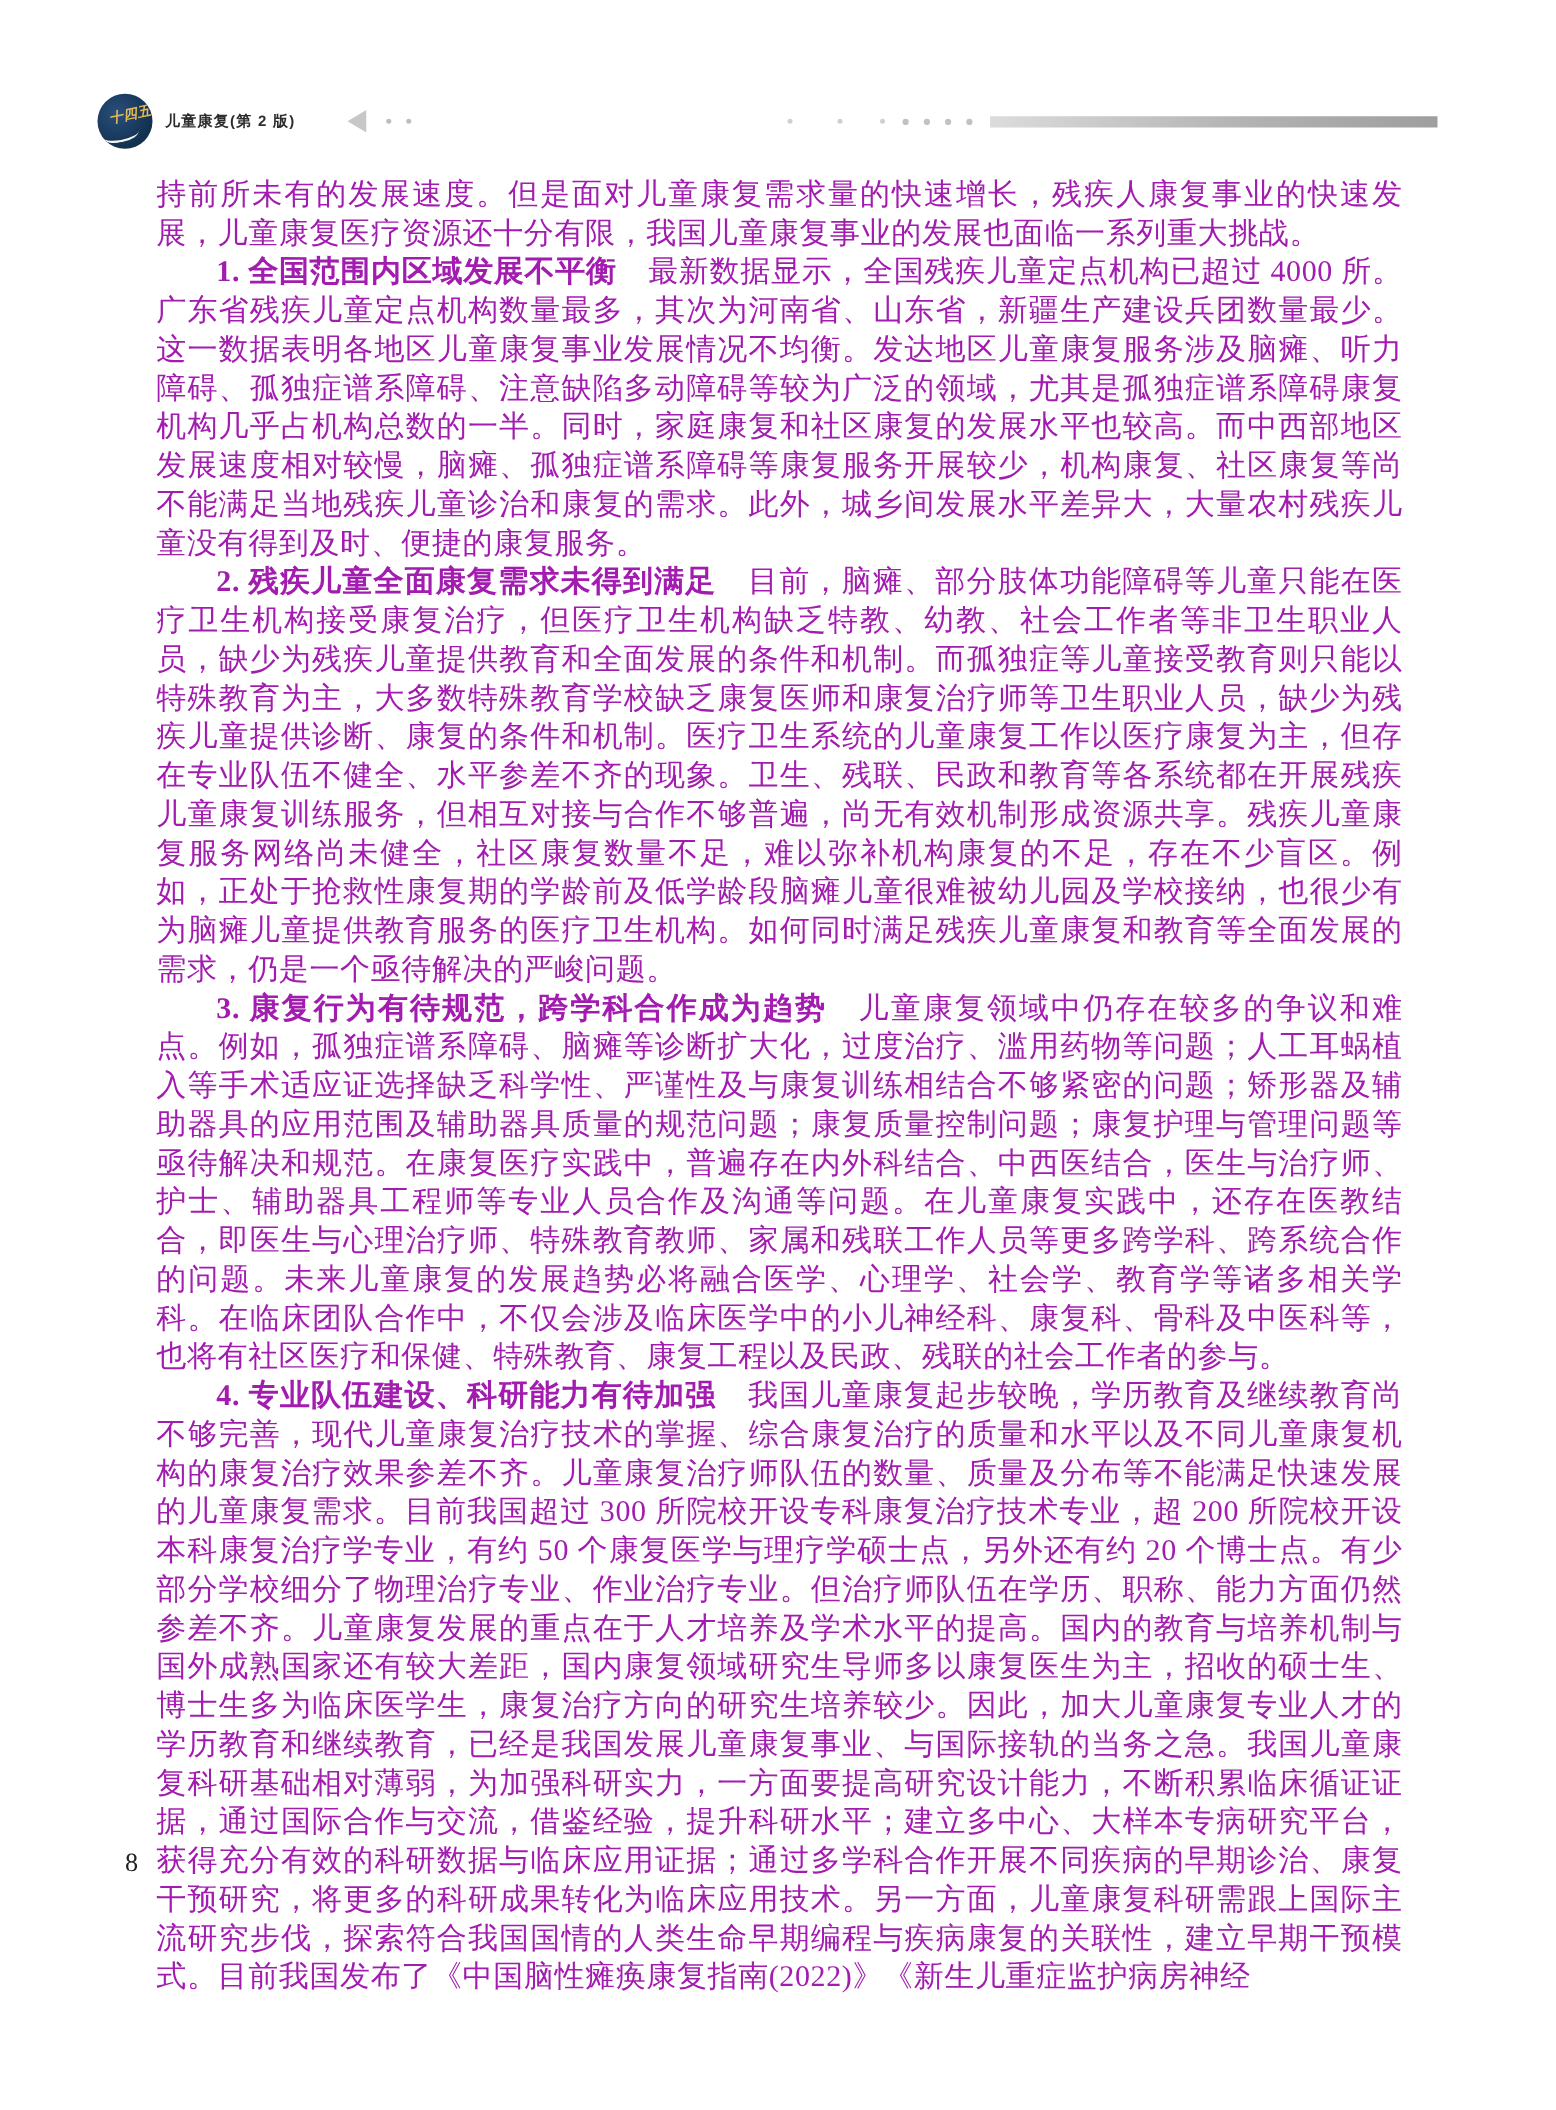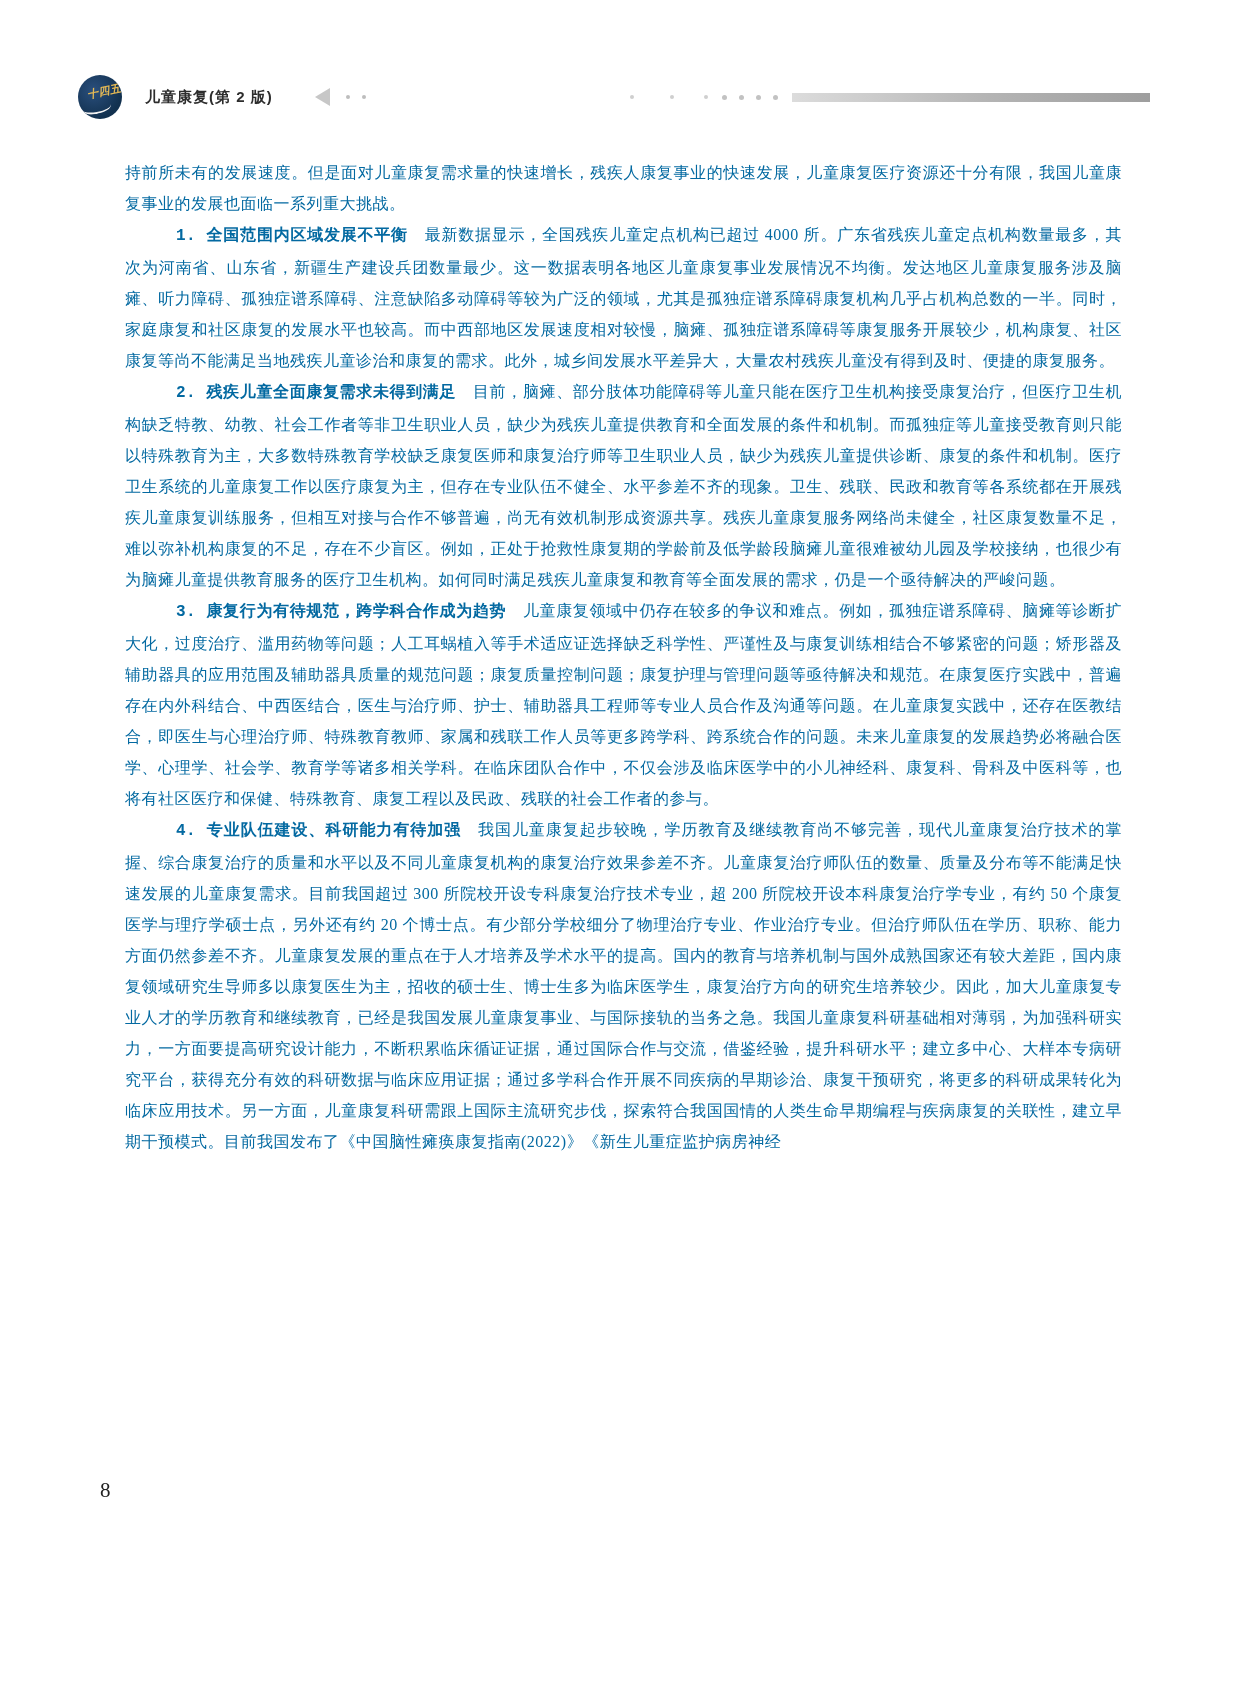--- a/index.html
+++ b/index.html
@@ -46,24 +46,24 @@
   }
   .badge-swoosh {
     position:absolute;
     left:3px; bottom:5px;
     width:30px; height:14px;
     border-bottom:2.5px solid #f3f3f3;
     border-radius:50%;
     transform:rotate(-10deg);
   }
   .book-title {
-    margin-left:23px;
+    margin-left:10px;
     font-family:"Liberation Sans","DejaVu Sans",sans-serif;
     font-weight:bold;
-    font-size:15px;
+    font-size:12px;
     color:#2d2d2d;
     letter-spacing:1px;
     white-space:nowrap;
   }
   .tri {
     margin-left:42px;
     width:0; height:0;
     border-top:9px solid transparent;
     border-bottom:9px solid transparent;
     border-right:15px solid #c7c7c7;
@@ -91,35 +91,34 @@
   .dot-row i:nth-child(6) { margin-right:12px; width:5px; height:5px; background:#c2c2c2; }
   .dot-row i:nth-child(7) { margin-right:14px; width:5px; height:5px; background:#c2c2c2; }
   .rule-bar {
     width:358px; height:9px;
     background:linear-gradient(to right,#dcdcdc 0%,#b4b4b4 55%,#9e9e9e 100%);
   }
 
   
   .content {
     position:absolute;
-    top:157px; left:125px;
+    top:141px; left:125px;
     width:997px;
-    font-size:16px;
+    font-size:24px;
     line-height:31px;
     text-align:justify;
     letter-spacing:0.5px;
-    color:#0369a1;
+    color:#a21caf;
   }
   .para { text-indent:2em; }
   .para.flush { text-indent:0; }
   .sec-head {
-    font-family:Liberation Mono, monospace;
+    font-family:Liberation Serif, serif;
     font-weight:bold;
     padding-right:1.05em;
-    margin-left:19px;
   }
 
   
   .page-number {
     position:absolute;
     left:100px; top:1478px;
     font-size:21px;
     color:#222222;
     font-family:"Liberation Serif","DejaVu Serif",serif;
   }

